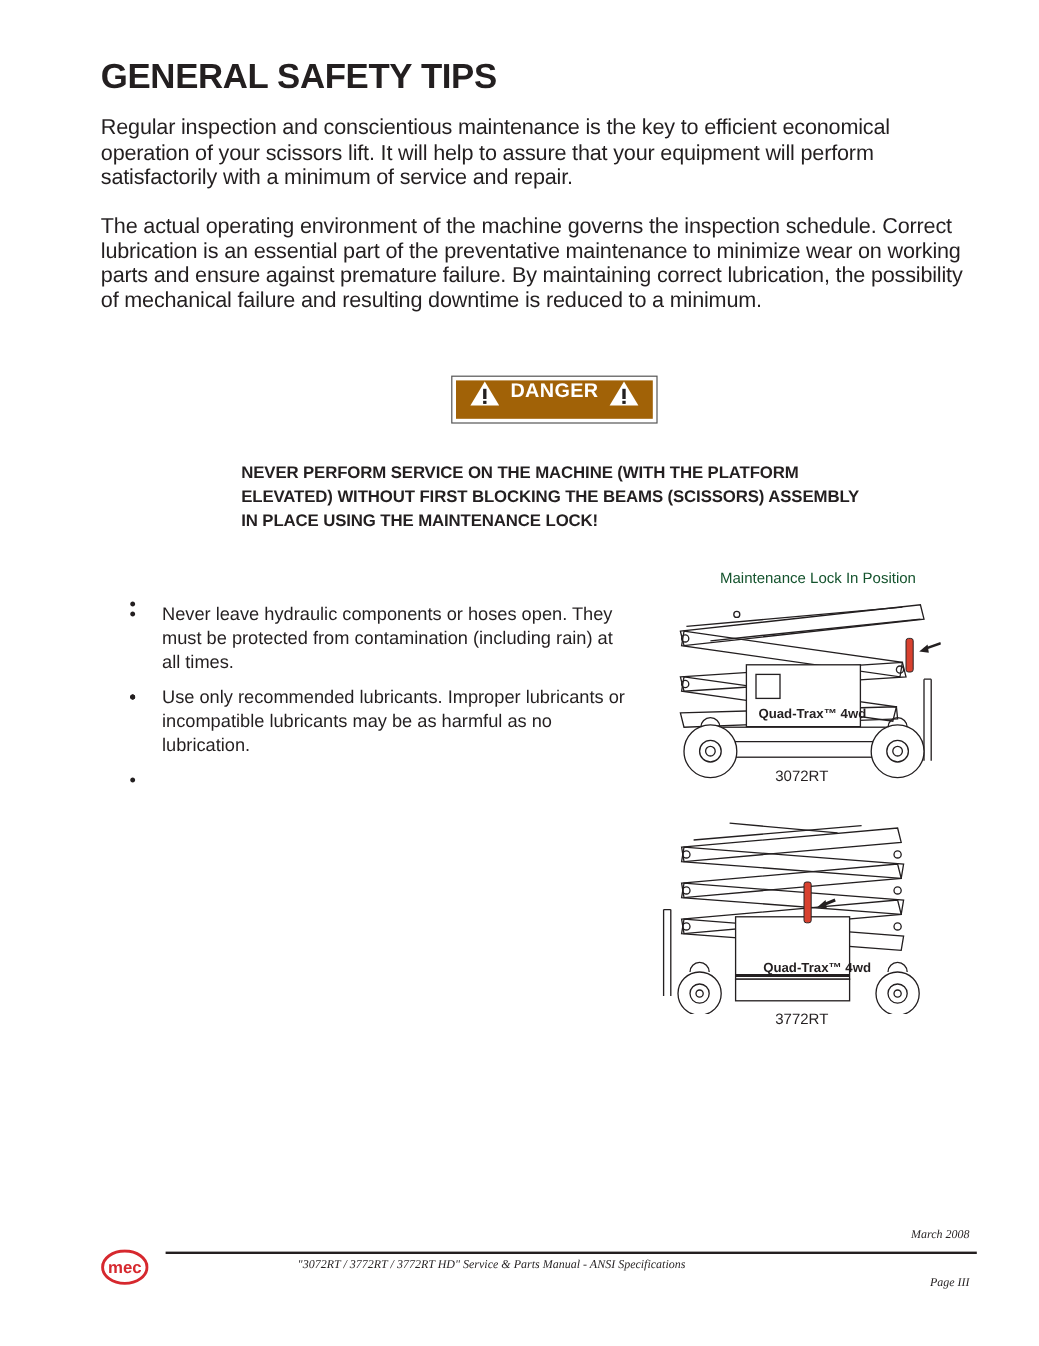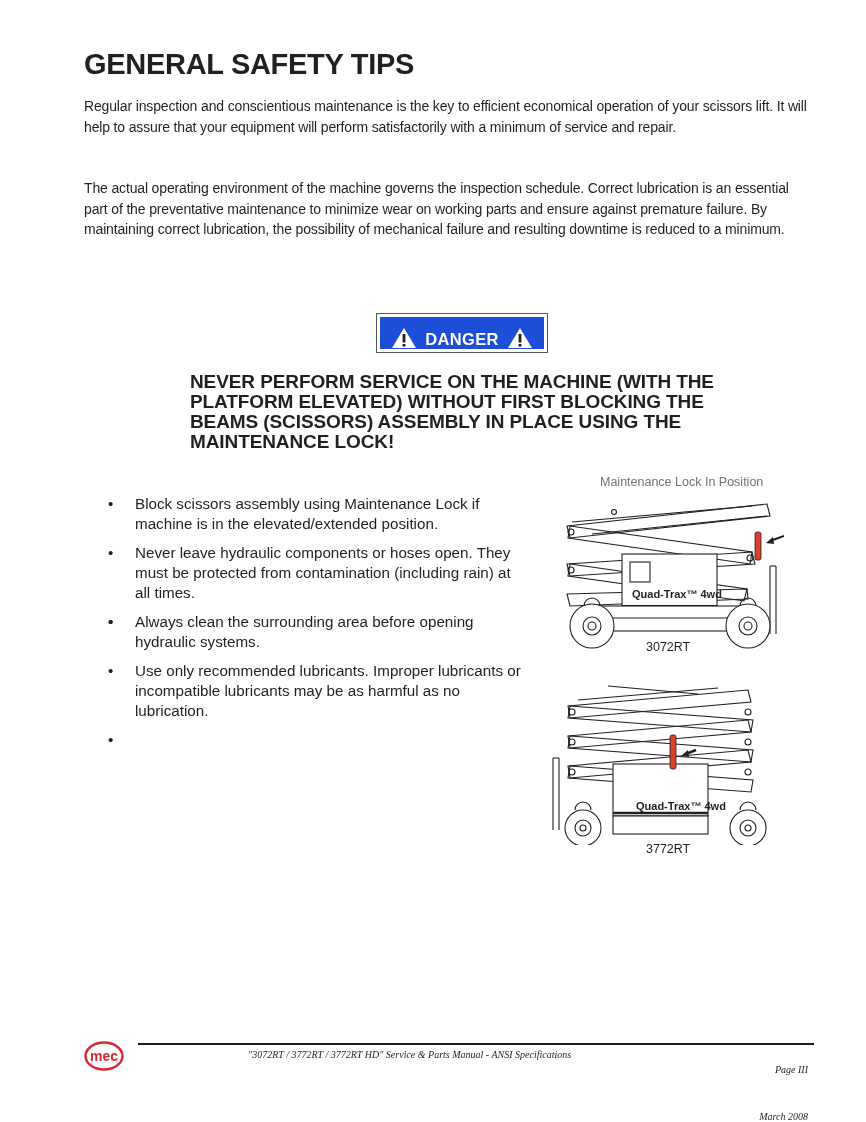--- a/index.html
+++ b/index.html
@@ -1,39 +1,39 @@
 <!DOCTYPE html>
 <html><head>
 <meta charset="utf-8">
 <style>
   html, body { margin: 0; padding: 0; background: #ffffff; }
   body { width: 866px; height: 1122px; position: relative; overflow: hidden; font-family: "Liberation Sans", sans-serif; color: #231f20; }
   .title { position: absolute; left: 84px; top: 48px; font-size: 29px; font-weight: bold; letter-spacing: -0.3px; margin: 0; }
-  .para { position: absolute; left: 84px; width: 730px; font-size: 14px; line-height: 20.5px; margin: 0; letter-spacing: -0.15px; }
+  .para { position: absolute; left: 84px; width: 730px; font-size: 18px; line-height: 20.5px; margin: 0; letter-spacing: -0.15px; }
   .p1 { top: 96px; }
   .p2 { top: 178px; }
   .danger { position: absolute; left: 376px; top: 313px; width: 172px; height: 40px; border: 1.5px solid #555; box-sizing: border-box; background: #fff; }
-  .danger-inner { position: absolute; left: 3px; top: 3px; right: 3px; bottom: 3px; background: #1d4ed8; display: flex; align-items: flex-end; justify-content: center; gap: 8px; }
+  .danger-inner { position: absolute; left: 3px; top: 3px; right: 3px; bottom: 3px; background: #a16207; display: flex; align-items: flex-start; justify-content: center; gap: 8px; }
   .danger-label { color: #fff; font-weight: bold; font-size: 16.5px; letter-spacing: 0.3px; }
   .tri { width: 26px; height: 22px; display: block; }
-  .warning { position: absolute; left: 186px; top: 368px; width: 530px; font-size: 19px; line-height: 20px; font-weight: bold; margin: 4px; letter-spacing: -0.1px; }
+  .warning { position: absolute; left: 186px; top: 368px; width: 530px; font-size: 14px; line-height: 20px; font-weight: bold; margin: 15px; letter-spacing: -0.1px; }
   .bullets { position: absolute; left: 108px; top: 494px; width: 420px; margin: 0; padding: 0; list-style: none; font-size: 15.2px; line-height: 20px; }
   .bullets li { position: relative; padding-left: 27px; margin-bottom: 9px; }
   .bullets li .dot { position: absolute; left: 0; top: 0; }
-  .fig-caption { position: absolute; left: 600px; top: 475px; font-size: 12.5px; color: #737373; }
+  .fig-caption { position: absolute; left: 600px; top: 475px; font-size: 12.5px; color: #14532d; }
   .fig { position: absolute; }
   .fig1 { left: 562px; top: 494px; width: 222px; height: 160px; }
   .fig2 { left: 548px; top: 680px; width: 230px; height: 165px; }
   .fig-label { position: absolute; font-size: 12.5px; }
   .lbl1 { left: 646px; top: 640px; }
   .lbl2 { left: 646px; top: 842px; }
   .footer-rule { position: absolute; left: 138px; top: 1043px; width: 676px; height: 1.5px; background: #231f20; }
   .logo { position: absolute; left: 84px; top: 1041px; width: 40px; height: 30px; }
   .footer-center { position: absolute; left: 248px; top: 1049px; font-family: "Liberation Serif", serif; font-style: italic; font-size: 10px; }
-  .footer-date { position: absolute; right: 58px; top: 1111px; font-family: "Liberation Serif", serif; font-style: italic; font-size: 10px; text-align: right; }
+  .footer-date { position: absolute; right: 58px; top: 1024px; font-family: "Liberation Serif", serif; font-style: italic; font-size: 10px; text-align: right; }
   .footer-page { position: absolute; right: 58px; top: 1064px; font-family: "Liberation Serif", serif; font-style: italic; font-size: 10px; text-align: right; }
 </style>
 </head>
 <body>
 
 <h1 class="title">GENERAL SAFETY TIPS</h1>
 
 <p class="para p1">Regular inspection and conscientious maintenance is the key to efficient economical operation of your scissors lift. It will help to assure that your equipment will perform satisfactorily with a minimum of service and repair.</p>
 <p class="para p2">The actual operating environment of the machine governs the inspection schedule. Correct lubrication is an essential part of the preventative maintenance to minimize wear on working parts and ensure against premature failure. By maintaining correct lubrication, the possibility of mechanical failure and resulting downtime is reduced to a minimum.</p>
 
@@ -49,24 +49,24 @@
       <polygon points="13,1 25,21 1,21" fill="#ffffff"></polygon>
       <rect x="11.6" y="7" width="2.8" height="8.5" fill="#231f20"></rect>
       <rect x="11.6" y="17" width="2.8" height="2.6" fill="#231f20"></rect>
     </svg>
   </div>
 </div>
 
 <p class="warning">NEVER PERFORM SERVICE ON THE MACHINE (WITH THE PLATFORM ELEVATED) WITHOUT FIRST BLOCKING THE BEAMS (SCISSORS) ASSEMBLY IN PLACE USING THE MAINTENANCE LOCK!</p>
 
 <ul class="bullets">
-  <li><span class="dot">•</span><span>Block scissors assembly using Maintenance Lock if machine is in the elevated/extended position.</span></li>
+  <li><span class="dot">•</span></li>
   <li><span class="dot">•</span><span>Never leave hydraulic components or hoses open. They must be protected from contamination (including rain) at all times.</span></li>
   <li><span class="dot">•</span></li>
-  <li><span class="dot">•</span><span>Always clean the surrounding area before opening hydraulic systems.</span></li>
+  <li><span class="dot">•</span></li>
   <li><span class="dot">•</span><span>Use only recommended lubricants. Improper lubricants or incompatible lubricants may be as harmful as no lubrication.</span></li>
   <li><span class="dot">•</span></li>
 </ul>
 
 <div class="fig-caption">Maintenance Lock In Position</div>
 
 <svg class="fig fig1" viewBox="0 0 222 160">
   <g fill="none" stroke="#231f20" stroke-width="1.1">
 
     <line x1="10" y1="28" x2="190" y2="12"></line>

